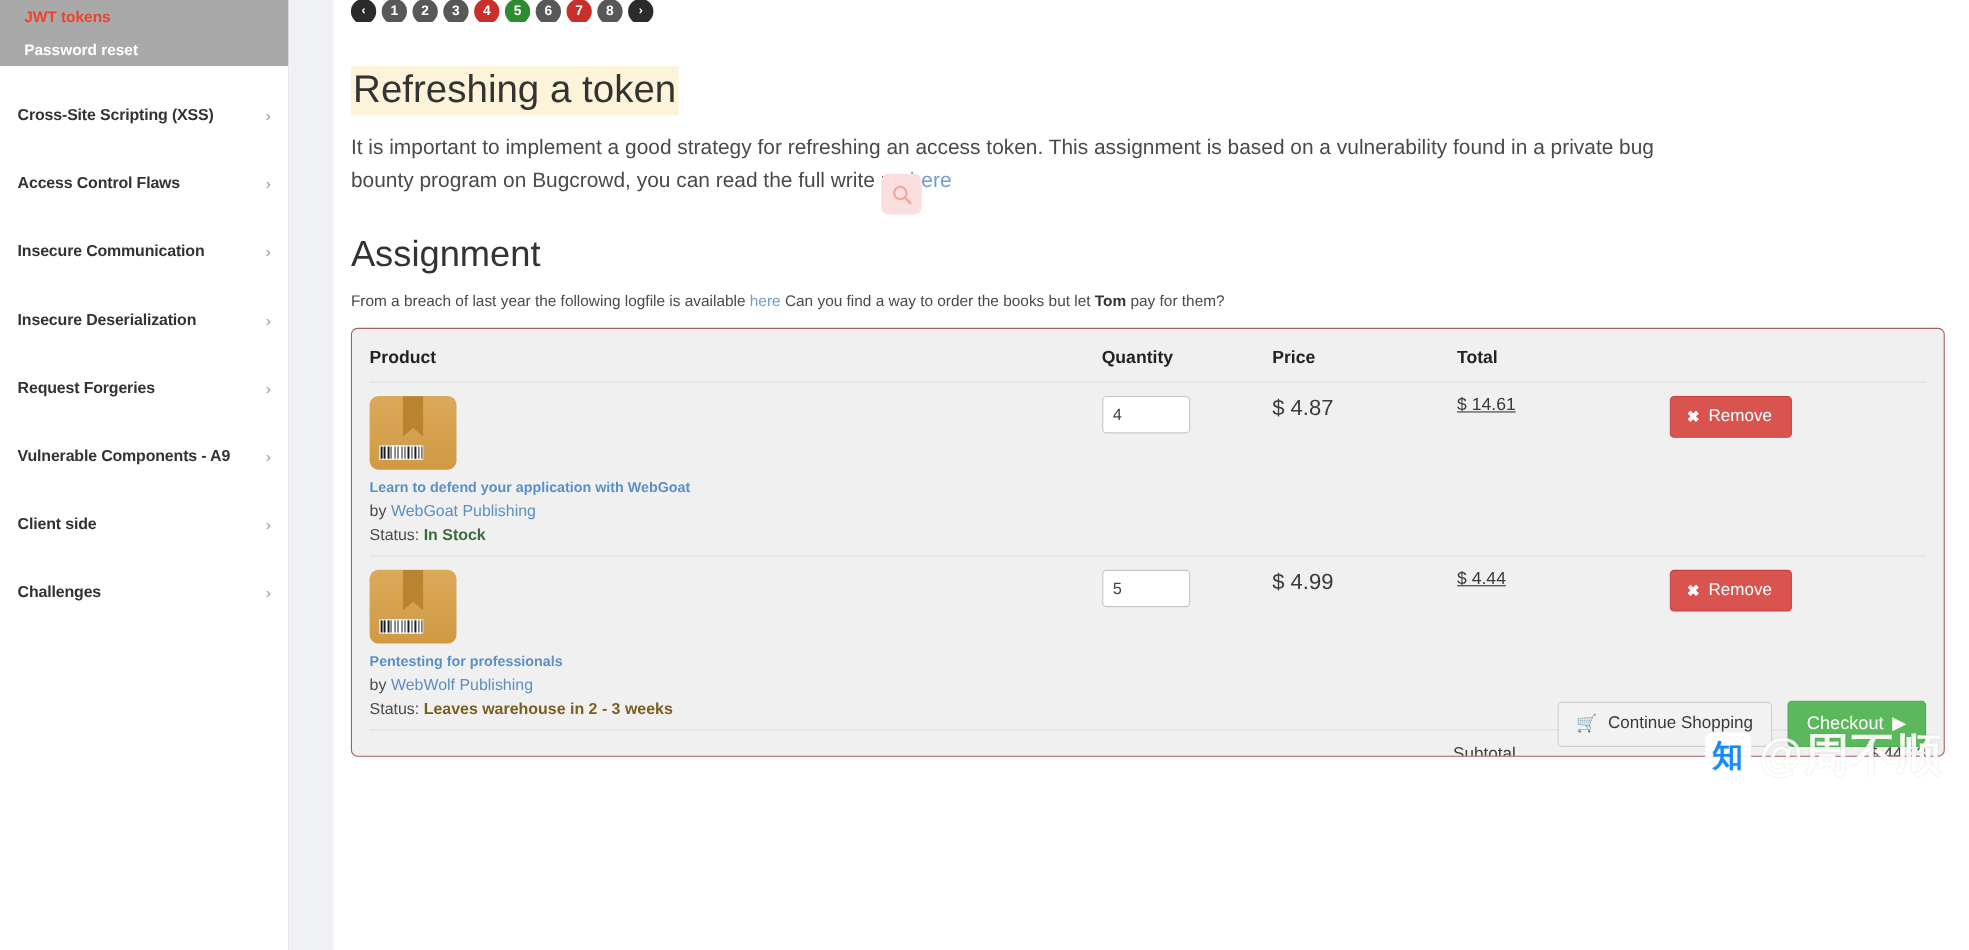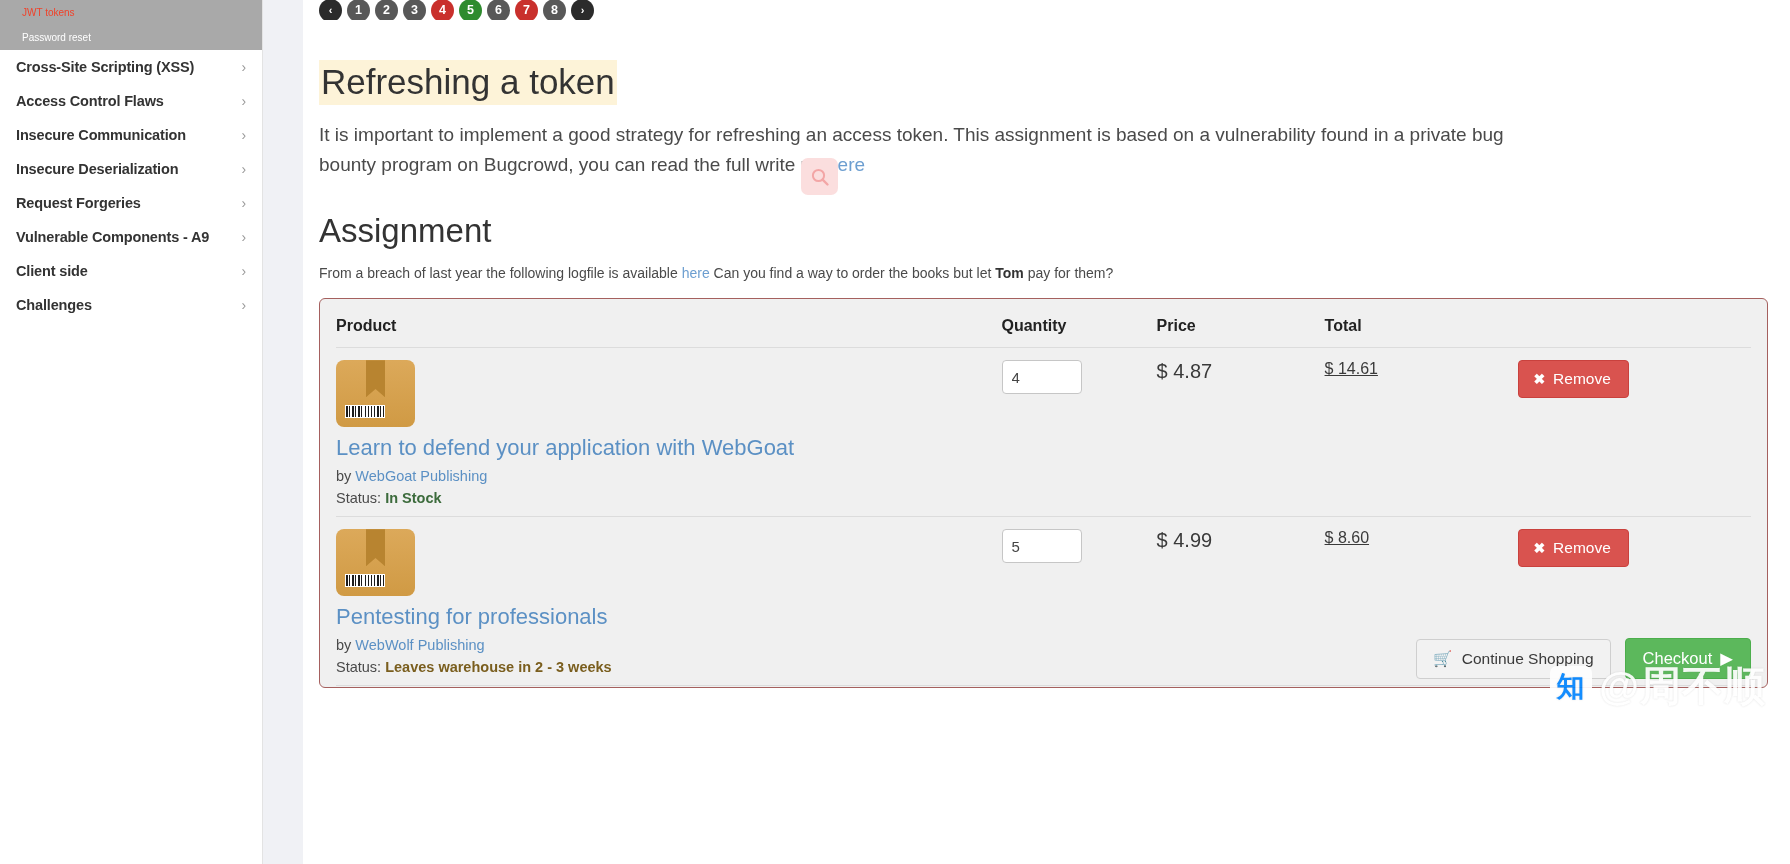--- a/index.html
+++ b/index.html
@@ -41,33 +41,34 @@
     content: "";
     position: absolute;
     left: 5px; top: 1px;
     width: 5px; height: 10px;
     border: solid #ffffff;
     border-width: 0 2.2px 2.2px 0;
     transform: rotate(43deg);
   }
   .nav-sub {
     padding: 7px 14px 7px 22px;
-    font-size: 10px;
-    font-weight: normal;
+    font-size: 14px;
+    font-weight: bold;
     color: #ffffff;
   }
   .nav-sub.selected { color: #f0422a; }
 
   .nav-item {
     display: flex; align-items: center; justify-content: space-between;
     padding: 9px 16px 9px 16px;
     font-size: 14.5px;
     font-weight: bold;
     color: #333333;
     letter-spacing: -0.15px;
+    margin-top: 28px;
   }
   .chev {
     color: #9a9a9a; font-size: 14px; font-weight: normal;
     line-height: 1;
   }
 
   
   #main {
     position: absolute;
     left: 263px; top: 0;
@@ -198,23 +199,24 @@
     background:
       repeating-linear-gradient(90deg,
         #1c1c1c 0 1.6px, #ffffff 1.6px 3.1px,
         #1c1c1c 3.1px 4.1px, #ffffff 4.1px 6.2px);
     background-color: #ffffff;
     border: 1px solid #ffffff;
   }
   a.prod-name {
     display: block;
     margin-top: 8px;
-    font-size: 22px;
+    font-size: 13px;
     color: #5b90c4;
     text-decoration: none;
+    font-weight: bold;
   }
   .prod-by {
     margin-top: 7px;
     font-size: 14.5px;
     color: #4a4a4a;
   }
   .prod-by a { color: #5b90c4; text-decoration: none; }
   .prod-status {
     margin-top: 6px;
     font-size: 14.5px;
@@ -445,21 +447,21 @@
                   <span class="barcode"></span>
                 </div>
                 <a class="prod-name" href="#">Pentesting for professionals</a>
                 <div class="prod-by"><span>by </span><a href="#">WebWolf Publishing</a></div>
                 <div class="prod-status warn"><span>Status: </span><b>Leaves warehouse in 2 - 3 weeks</b></div>
               </td>
               <td>
                 <input class="qty" type="text" value="5" style="">
               </td>
               <td class="cell-price">$ 4.99</td>
-              <td class="cell-total">$ 8.60</td>
+              <td class="cell-total">$ 4.44</td>
               <td>
                 <button class="remove">
                     <span class="x">✖</span>
                     <span>Remove</span>
                   </button>
               </td>
             </tr>
 
           </tbody>
         </table>

